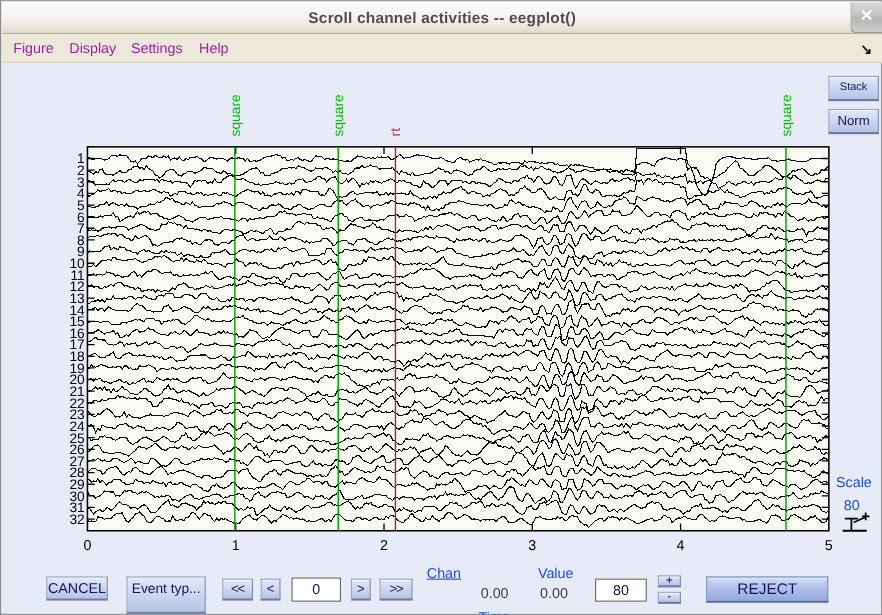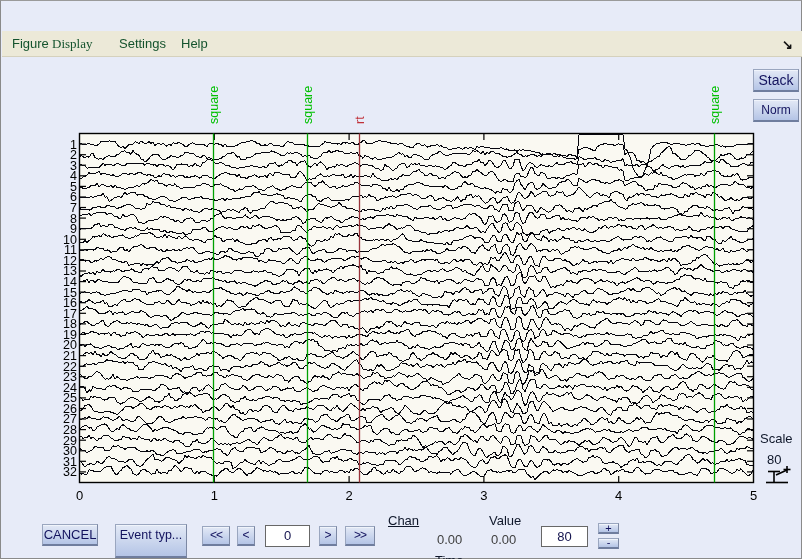--- a/index.html
+++ b/index.html
@@ -16,53 +16,59 @@
   font-size:14px; font-weight:bold; color:#4e4e4e; letter-spacing:0.2px; }
 #closebtn { position:absolute; right:0px; top:0px; width:29px; height:28px;
   background:linear-gradient(#d8d8d6 0%, #c2c2c0 45%, #b6b6b4 55%, #cdcdca 100%);
   border-left:1px solid #9a9a96; border-bottom:1px solid #9a9a96;
   border-bottom-left-radius:5px; }
 #closebtn span { position:absolute; left:0; top:3px; width:100%; text-align:center;
   color:#fff; font-size:15px; font-weight:bold; }
 
 #menubar { position:absolute; left:1px; top:30px; width:800px; height:26px;
   background:#ece9d8; border-bottom:1px solid #d5d1bd; }
-.mi { position:absolute; top:5px; font-size:13px; color:#14532d; }
+.mi { position:absolute; top:5px; font-size:13px; color:#a21caf; }
 #mArrow { position:absolute; right:9px; top:6px; font-size:13px; font-weight:bold; color:#111; }
 
 .btn { position:absolute; font-size:13px; color:#13135e; text-align:center;
   background:linear-gradient(#e3e9f6 0%, #ccd7ee 50%, #b4c4e6 100%);
   border:1px solid #9aa6bf; border-right-color:#7c88a4; border-bottom:2px solid #6f7d9e;
   box-shadow:inset 0 1px 0 #f0f4fb; }
-#stackBtn { left:752px; top:68px; width:46px; height:23px; line-height:20px; font-size:14px;}
+#stackBtn { left:752px; top:68px; width:46px; height:23px; line-height:20px; font-size:10px;}
 #normBtn  { left:752px; top:98px; width:46px; height:23px; line-height:20px; font-size:12px;}
 #cancelBtn{ left:41px; top:523px; width:56px; height:22px; line-height:20px; }
 #evtBtn   { left:114px; top:523px; width:72px; height:34px; line-height:20px; font-size:12.5px;}
 #rrBtn    { left:201px; top:525px; width:28px; height:20px; line-height:17px; font-size:12px; letter-spacing:-1px;}
 #rBtn     { left:236px; top:525px; width:18px; height:20px; line-height:17px; font-size:12px;}
 #fBtn     { left:318px; top:525px; width:18px; height:20px; line-height:17px; font-size:12px;}
 #ffBtn    { left:344px; top:525px; width:30px; height:20px; line-height:17px; font-size:12px; letter-spacing:-1px;}
 #plusBtn  { left:597px; top:522px; width:21px; height:11px; line-height:8px; font-size:11px;}
 #minusBtn { left:597px; top:537px; width:21px; height:11px; line-height:6px; font-size:11px;}
 #rejectBtn{ left:641px; top:523px; width:111px; height:24px; line-height:21px; font-size:14px;
   background:linear-gradient(#d3ddf4 0%, #b3c3ec 40%, #93a9e2 100%);
   border:1px solid #7287b8; border-bottom:2px solid #5b6da0; }
 .tbox { position:absolute; background:#fff; border:1px solid #676767;
   font-size:13px; color:#13134e; text-align:center; }
 #posBox { left:264px; top:524px; width:45px; height:22px; line-height:20px; }
 #scaleBox { left:540px; top:525px; width:47px; height:21px; line-height:19px; }
-.lbl { position:absolute; font-size:13px; color:#0f172a; }
+.lbl { position:absolute; font-size:13px; color:#1d4ed8; }
 .val { position:absolute; font-size:13px; color:#404040; }
 </style>
 </head>
 <body>
 <div id="win">
+  <div id="titlebar">
+    <div id="title">Scroll channel activities -- eegplot()</div>
+    <div id="closebtn">
+        <span>✕</span>
+      </div>
+  </div>
   <div id="menubar">
     <span class="mi" style="left:10px;">Figure</span>
-    <span class="mi" style="left:50px;font-family:Liberation Serif, serif;">Display</span>
+    <span class="mi" style="left:61px;">Display</span>
     <span class="mi" style="left:117px;">Settings</span>
     <span class="mi" style="left:179px;">Help</span>
     <span id="mArrow">↘</span>
   </div>
 
   <svg width="802" height="559" viewBox="0 0 802 559" style="position:absolute;left:0;top:0;" font-family="Liberation Sans, sans-serif">
 <rect x="78.5" y="132.5" width="674" height="349" fill="#faf9f2" stroke="#000" stroke-width="1.4"></rect>
 <g stroke="#000" stroke-width="1.2">
 <line x1="78.5" y1="143.1" x2="85" y2="143.1"></line>
         <line x1="746" y1="143.1" x2="752.5" y2="143.1"></line>
@@ -249,13 +255,14 @@
 
   <div class="lbl" style="left:387px; top:512px;text-decoration:underline;">Chan</div>
   <div class="lbl" style="left:434px; top:512px;margin-top:40px;">Time</div>
   <div class="lbl" style="left:488px; top:512px;">Value</div>
   <div class="val" style="left:436px; top:531px;">0.00</div>
   <div class="val" style="left:490px; top:531px;">0.00</div>
 
   <div class="tbox" id="scaleBox">80</div>
   <div class="btn" id="plusBtn">+</div>
   <div class="btn" id="minusBtn">-</div>
+  <div class="btn" id="rejectBtn">REJECT</div>
 </div>
 
 </body></html>

